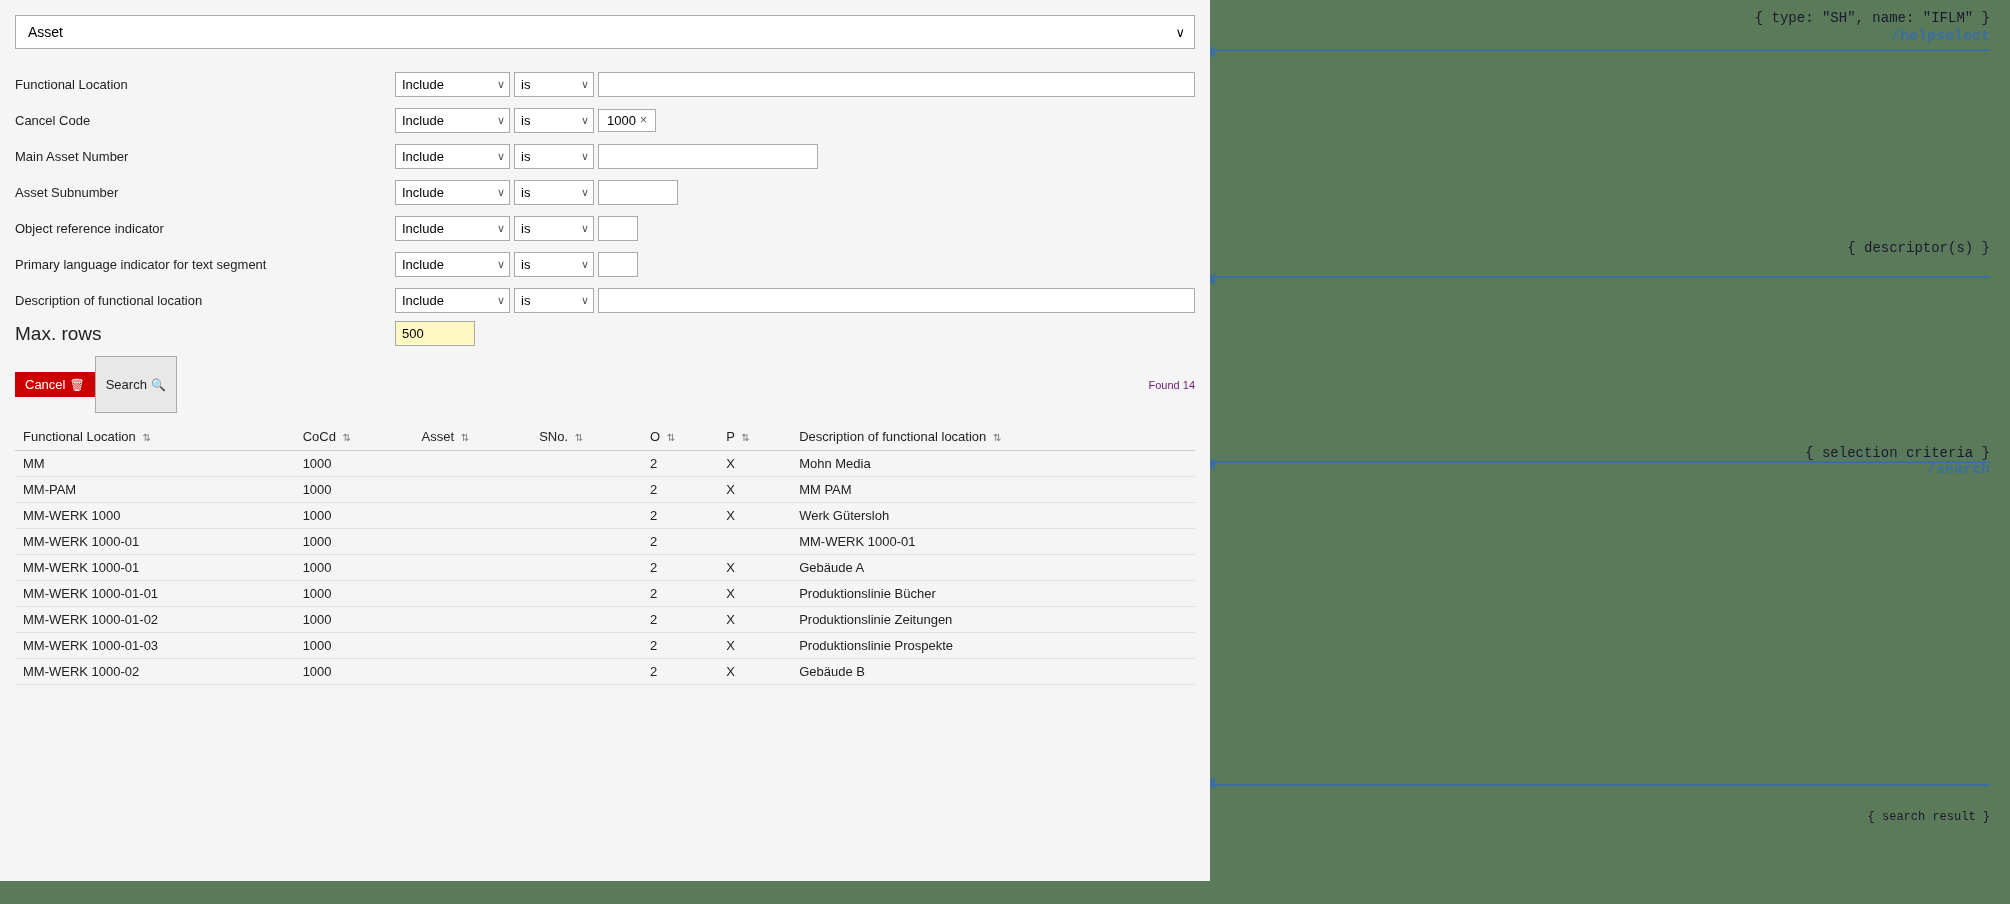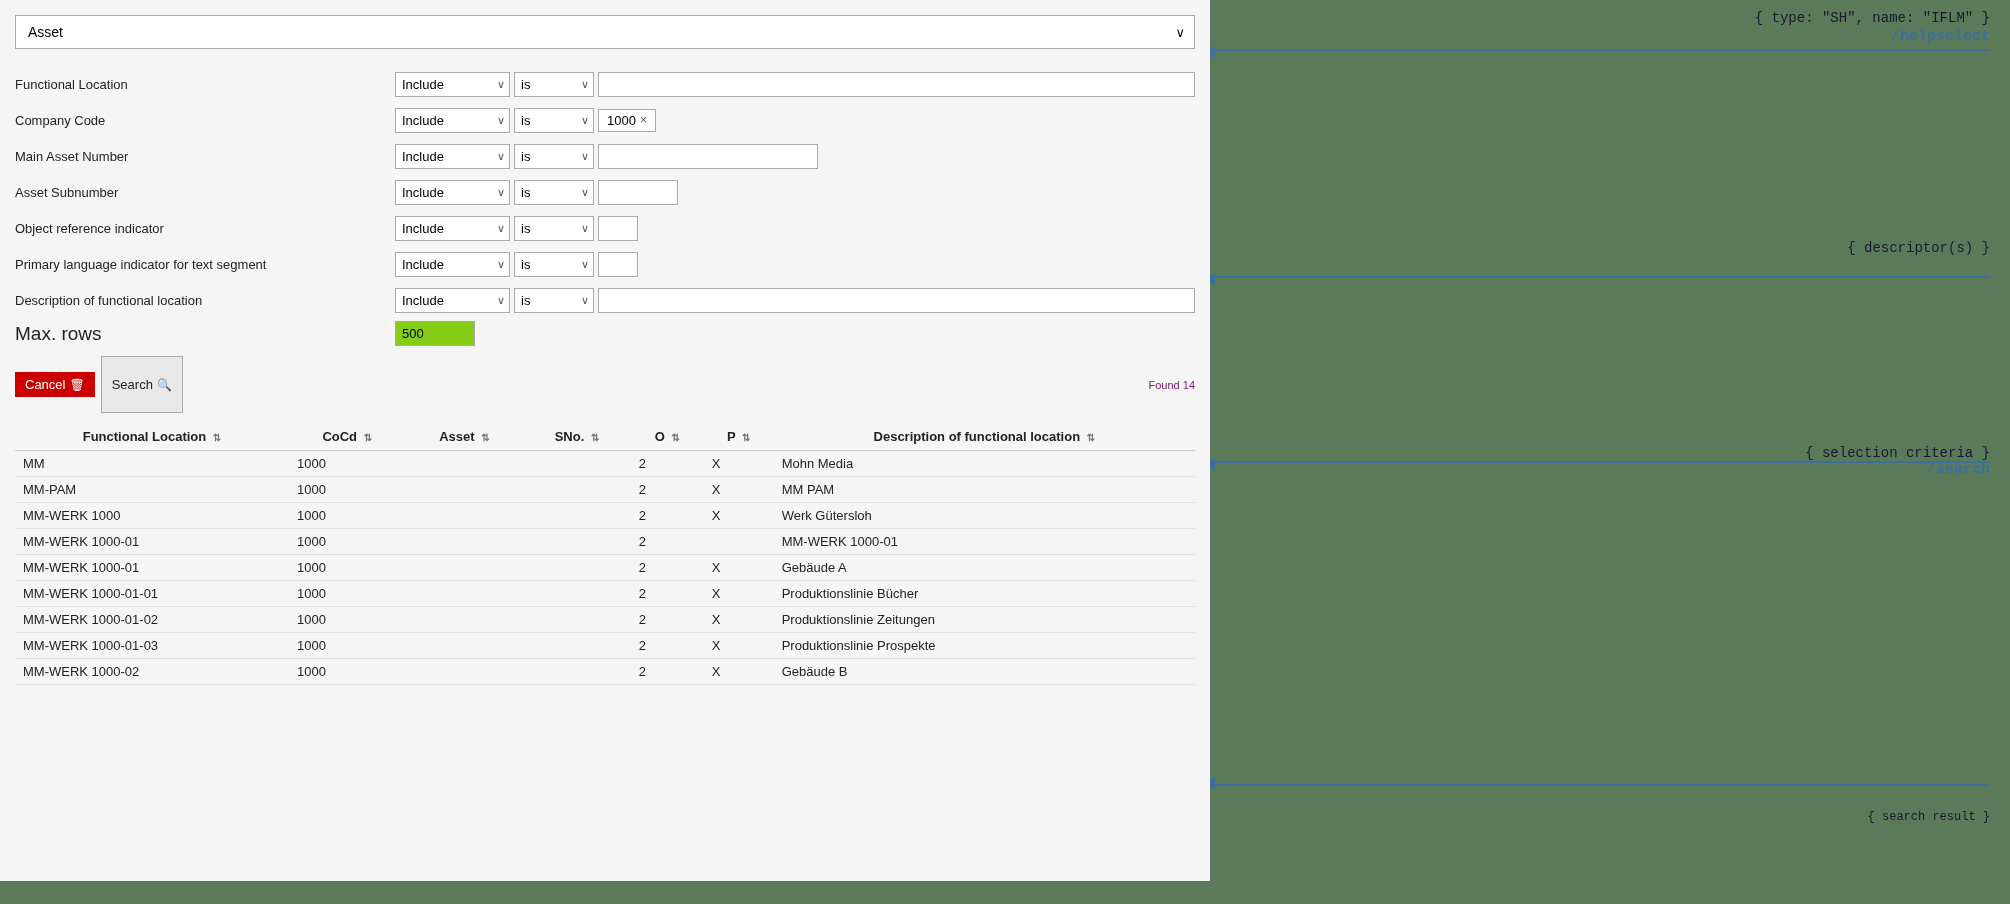--- a/index.html
+++ b/index.html
@@ -170,34 +170,33 @@
       width: 380px;
       font-size: 19px;
       color: #222;
     }
 
     .max-rows-input {
       width: 80px;
       padding: 4px 6px;
       border: 1px solid #aaa;
       font-size: 13px;
-      background: #84cc16;
+      background: #fef9c3;
     }
 
     
     .buttons-section {
       display: flex;
       align-items: center;
       justify-content: space-between;
       margin-bottom: 10px;
     }
 
     .buttons-left {
       display: flex;
-      gap: 6px;
       align-items: center;
       justify-content: flex-end;
     }
 
     .cancel-button {
       background: #cc0000;
       color: white;
       border: none;
       padding: 5px 10px;
       font-size: 13px;
@@ -225,24 +224,24 @@
     }
 
     
     .results-table {
       width: 100%;
       border-collapse: collapse;
       font-size: 13px;
     }
 
     .results-table th {
-      text-align: center;
+      text-align: left;
       padding: 6px 8px;
       border-bottom: 1px solid #ccc;
-      font-weight: bold;
+      font-weight: normal;
       color: #222;
       white-space: nowrap;
       margin-left: 17px;
     }
 
     .results-table th .sort-icon {
       display: inline-block;
       margin-left: 3px;
       font-size: 10px;
       color: #777;
@@ -382,21 +381,21 @@
         <div class="select-wrapper is-select-wrapper">
           <select>
             <option>is</option><option>is not</option>
           </select>
         </div>
         <input type="text" class="value-input value-input-wide" value="" style="flex: 1 1 0%;">
       </div>
     </div>
 
     <div class="form-row">
-      <div class="form-label">Company Code</div>
+      <div class="form-label">Cancel Code</div>
       <div class="form-controls">
         <div class="select-wrapper include-select-wrapper">
           <select>
             <option>Include</option><option>Exclude</option>
           </select>
         </div>
         <div class="select-wrapper is-select-wrapper">
           <select>
             <option>is</option><option>is not</option>
           </select>

